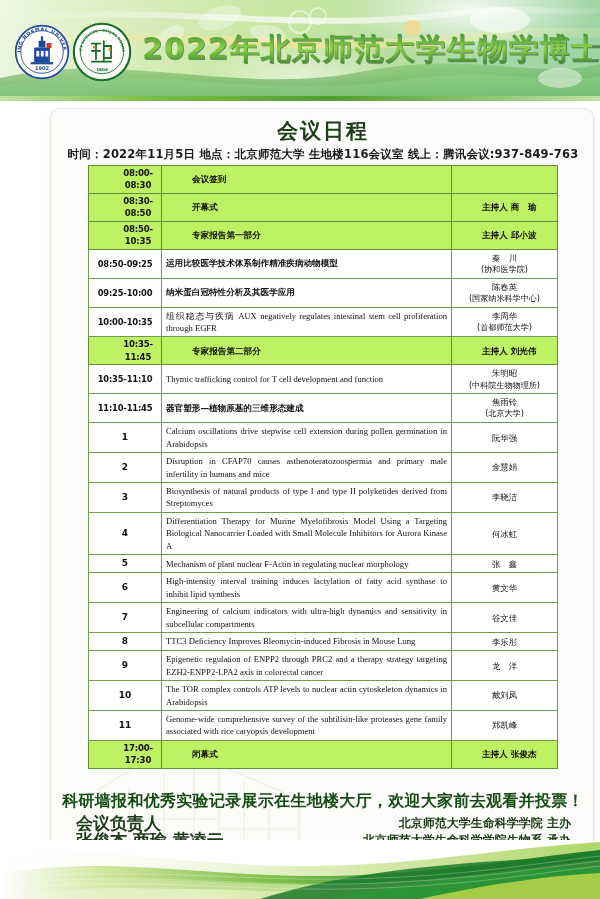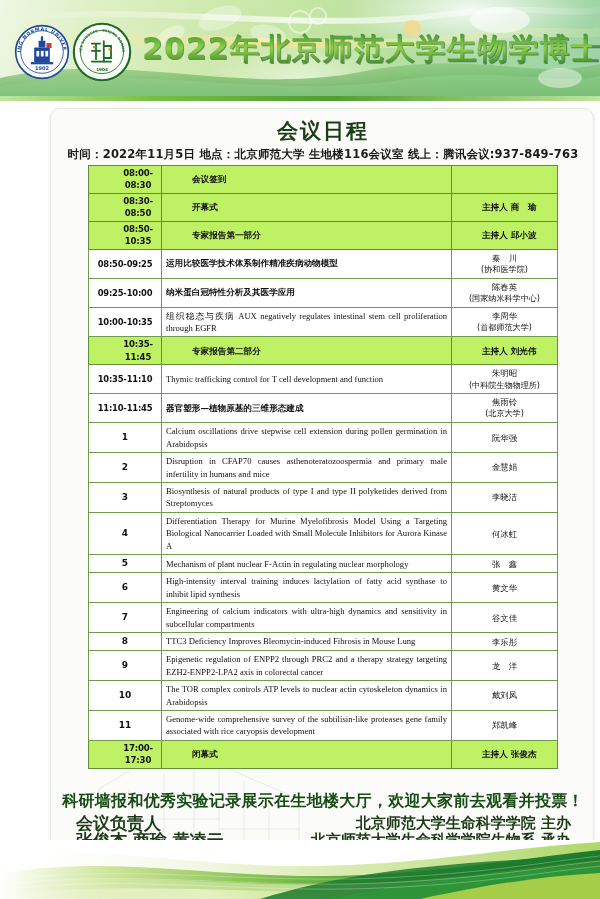--- a/index.html
+++ b/index.html
@@ -205,21 +205,21 @@
     font-size: 17px;
     font-weight: 700;
     color: #1d3a17;
     line-height: 17px;
     text-align: left;
   }
   .credits-right {
     position: absolute;
     right: 22px; top: 706px;
     font-family: "DejaVu Sans", "Liberation Sans", sans-serif;
-    font-size: 15px;
+    font-size: 12px;
     font-weight: 700;
     color: #1d3a17;
     line-height: 17px;
     text-align: right;
   }
 
   
   .watermark {
     position: absolute;
     left: 18px; top: 560px;

